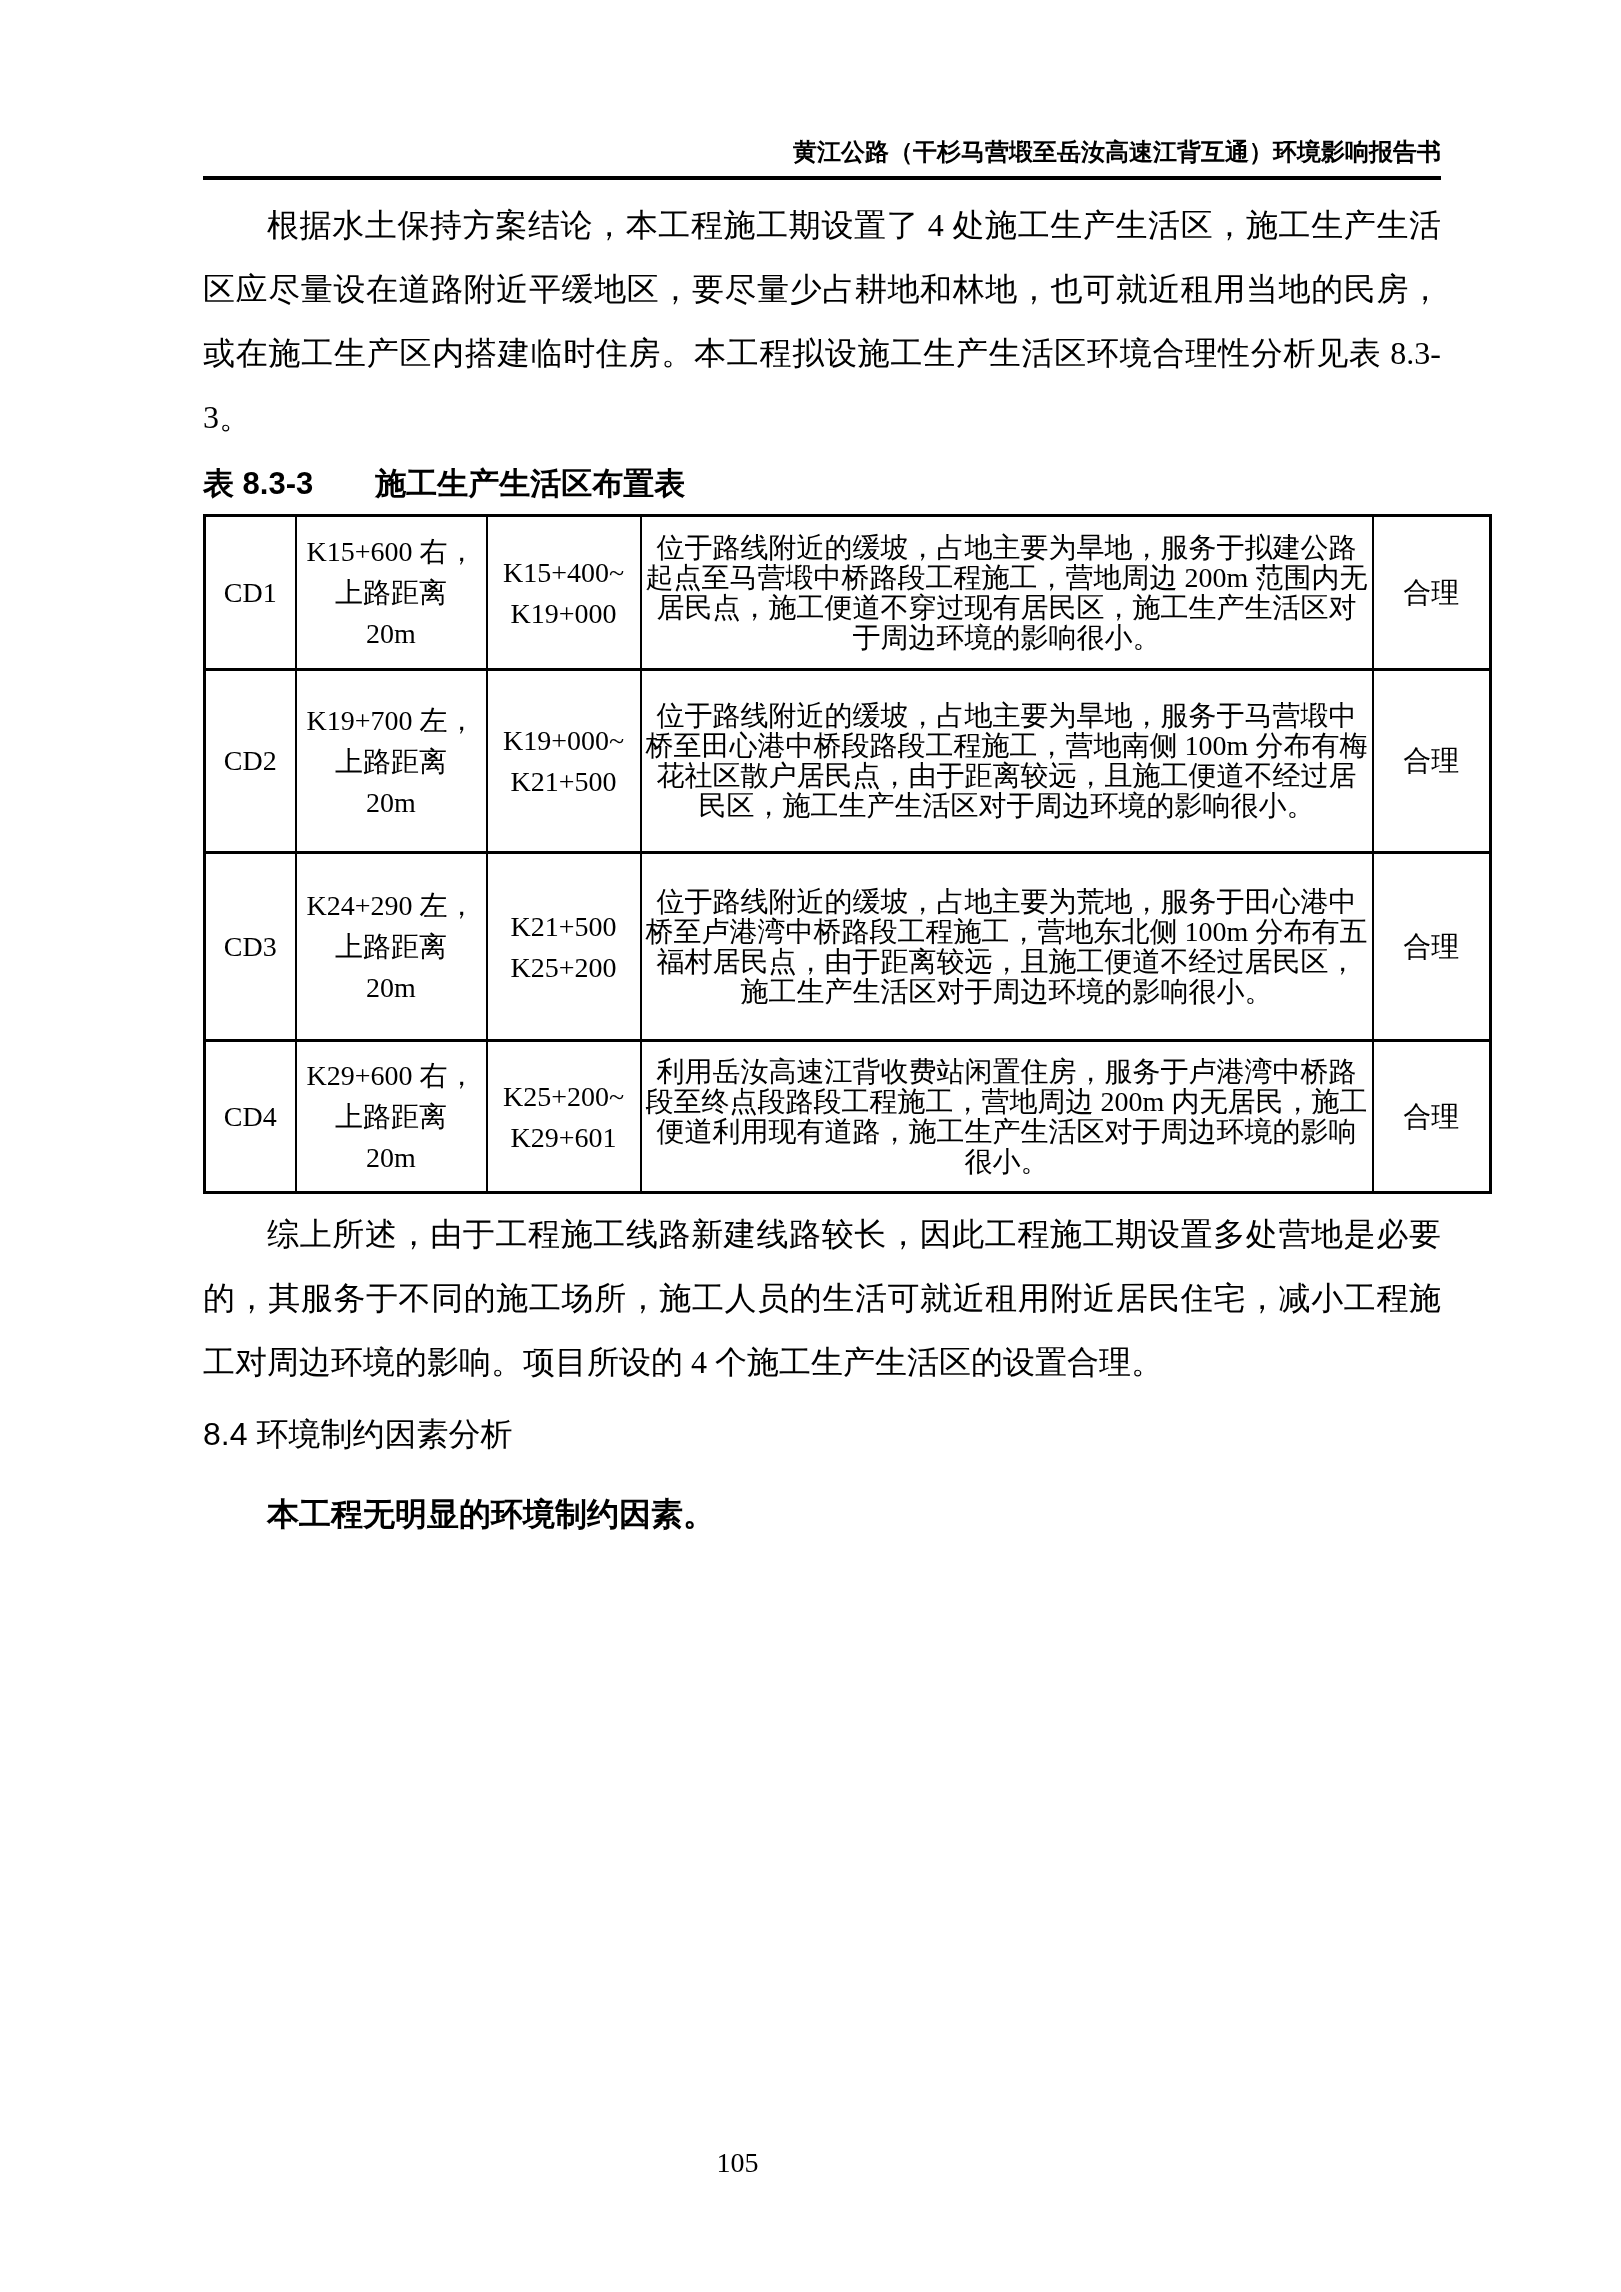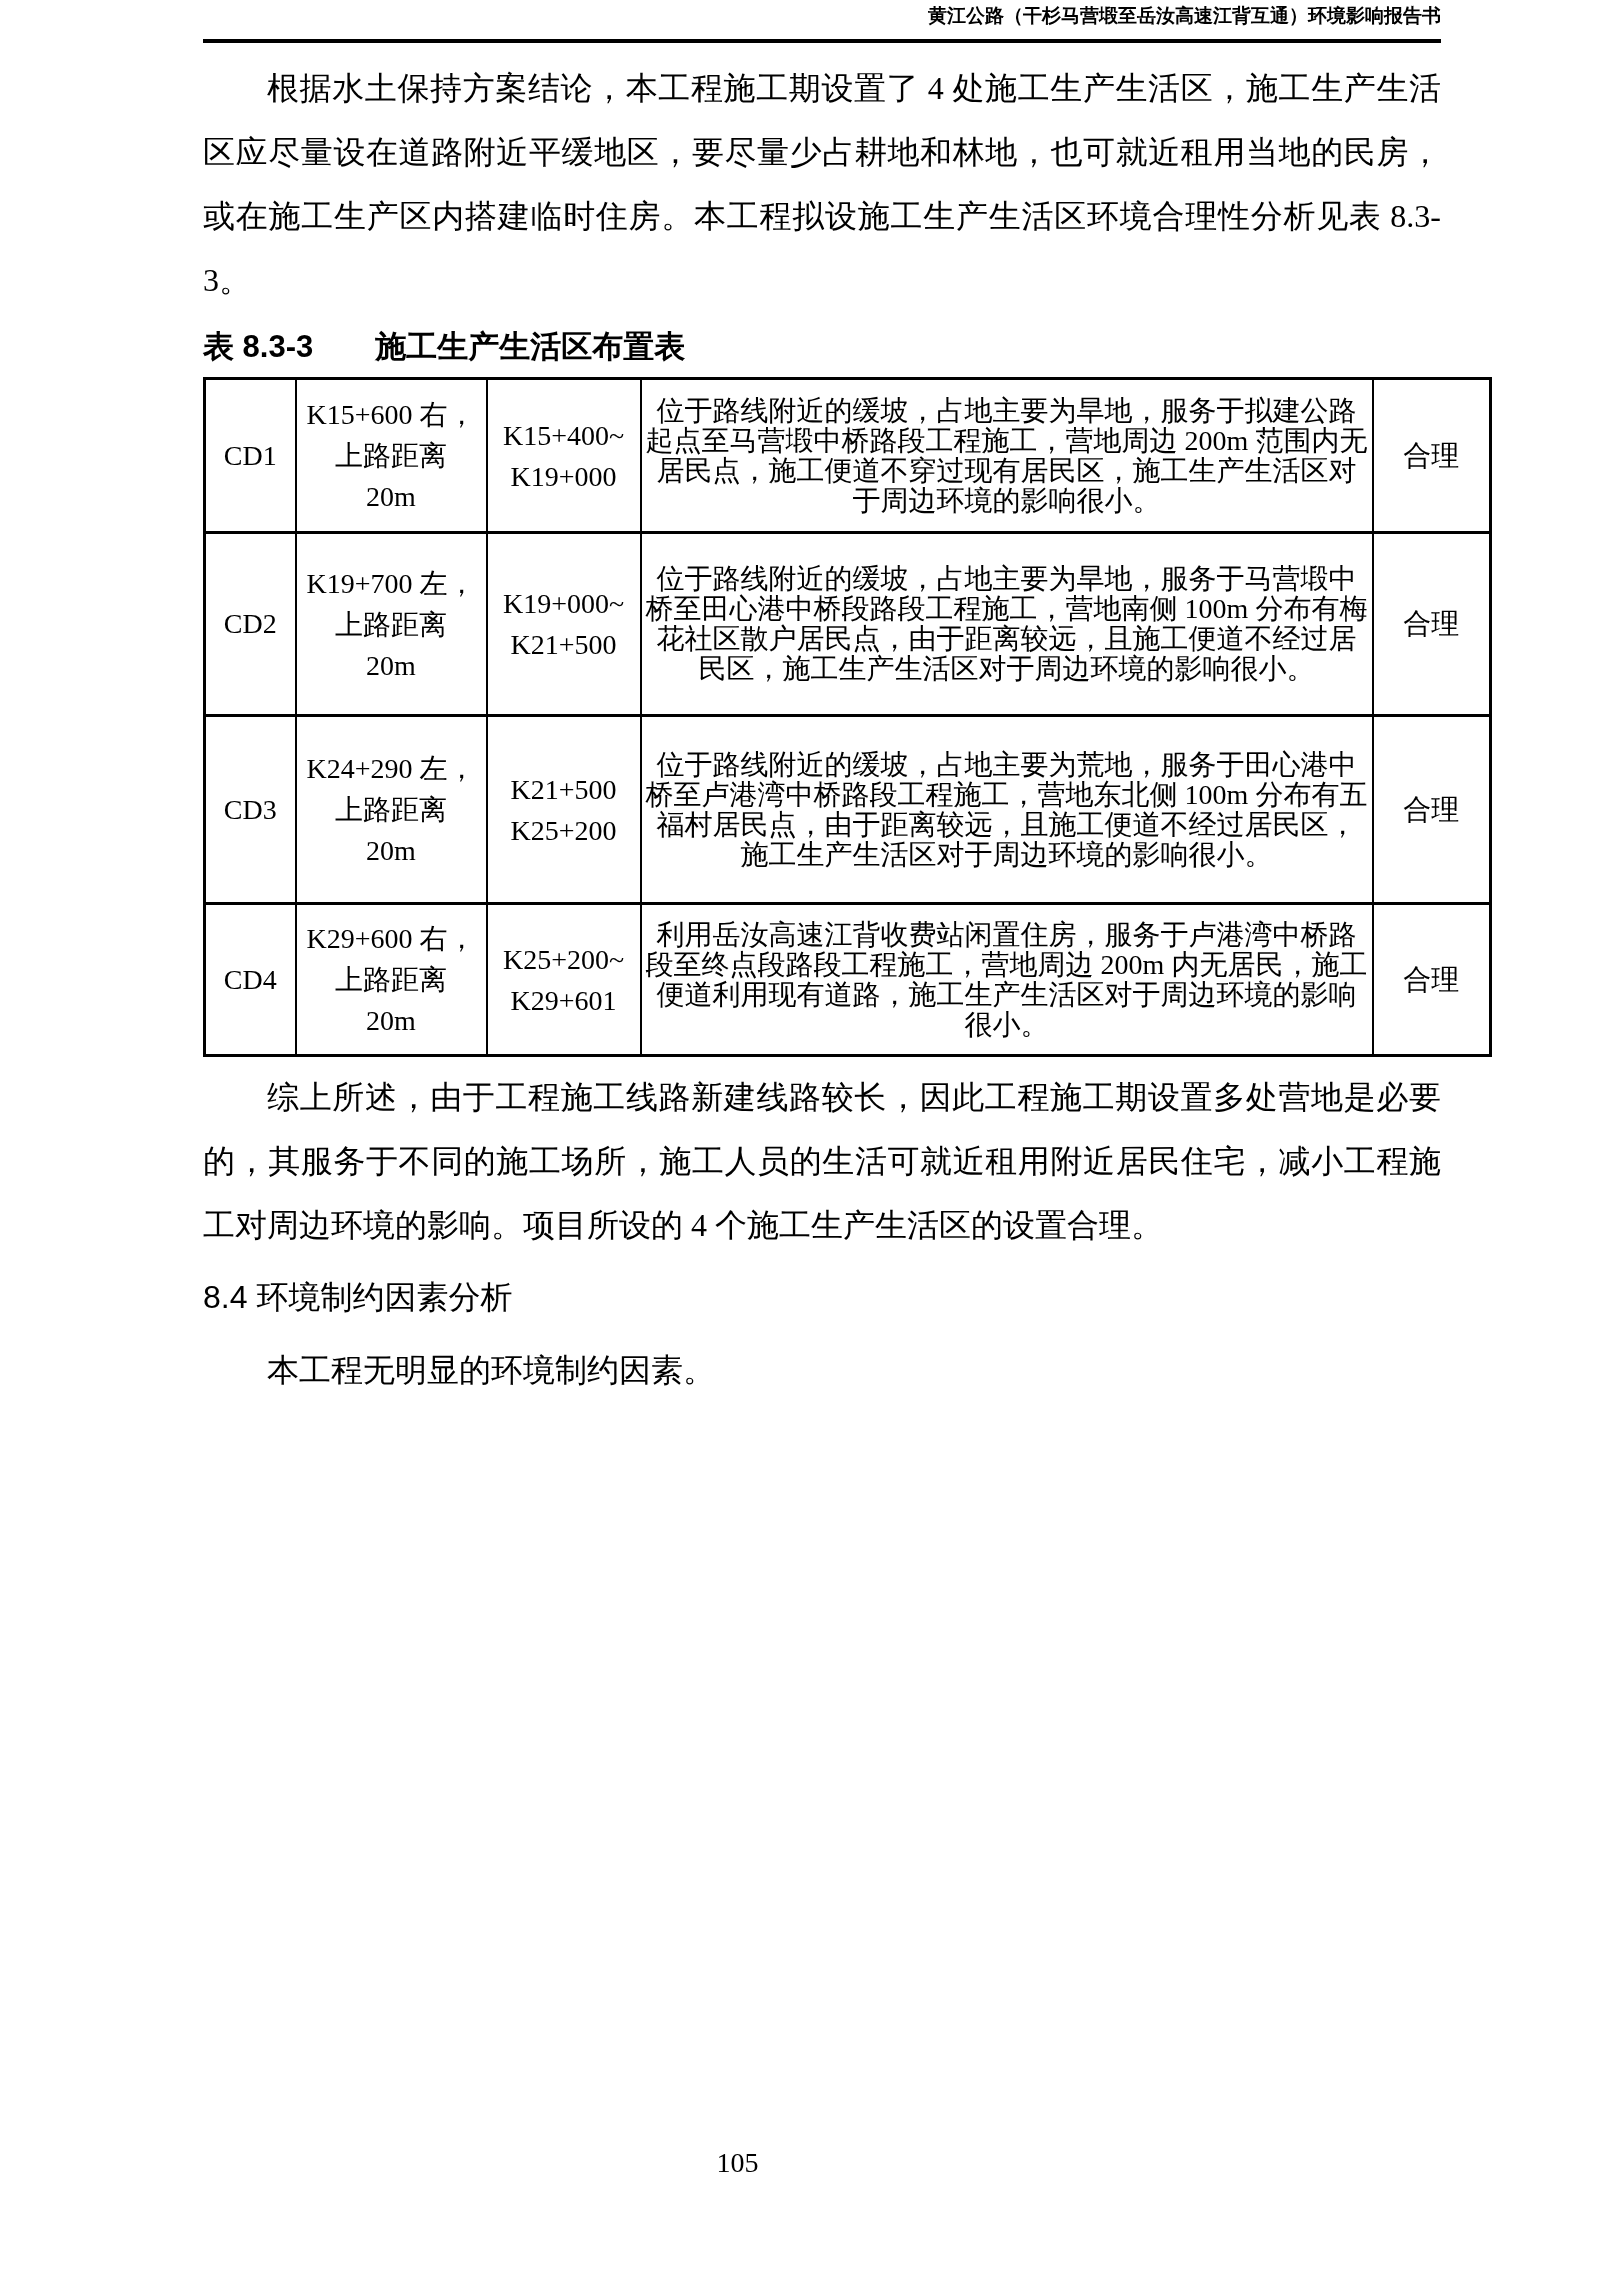--- a/index.html
+++ b/index.html
@@ -14,22 +14,23 @@
     font-family: "Liberation Serif", "DejaVu Serif", serif;
     overflow: hidden;
   }
   .content {
     position: absolute;
     left: 203px;
     top: 0;
     width: 1238px;
   }
   .doc-header {
+    padding-top: 137px;
     text-align: right;
-    font-size: 19px;
+    font-size: 24px;
     line-height: 31px;
     border-bottom: 4.9px solid #000;
     padding-bottom: 7.8px;
     font-weight: bold;
   }
   .sec-heading {
     margin-top: 29px;
     font-size: 32px;
     line-height: 41px;
     font-weight: normal;
@@ -87,24 +88,25 @@
     text-indent: 2em;
   }
   .sec-heading-bold {
     margin-top: 17.6px;
     font-size: 32px;
     line-height: 45px;
     font-weight: normal;
     font-family: "Liberation Sans", "DejaVu Sans", sans-serif;
   }
   .last-para {
-    margin-top: 26px;
+    margin-top: 33px;
     font-size: 32px;
     line-height: 49px;
     text-indent: 2em;
+    font-weight: bold;
   }
   .page-number {
     position: absolute;
     top: 2147px;
     left: 0;
     width: 1475px;
     text-align: center;
     font-size: 28px;
   }
 </style>

